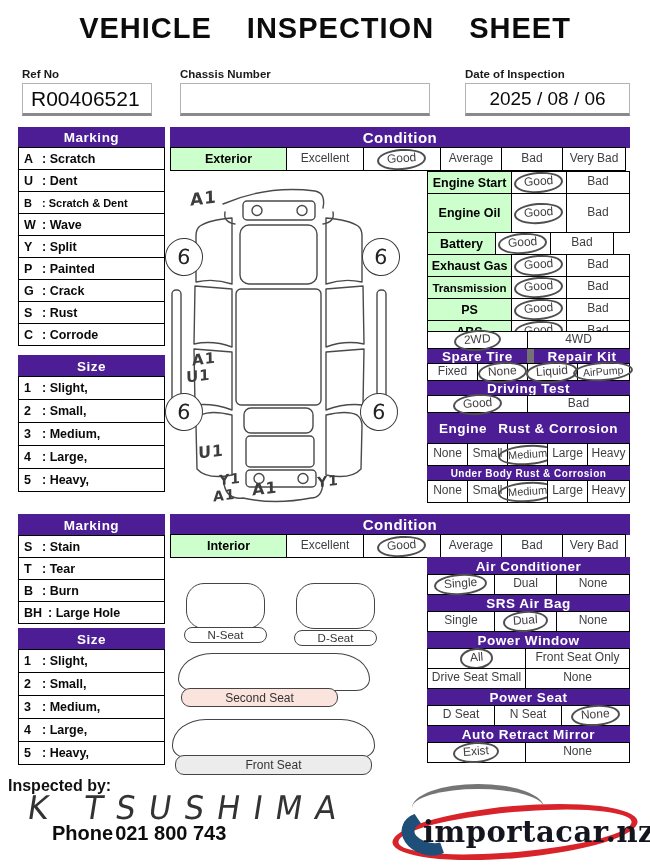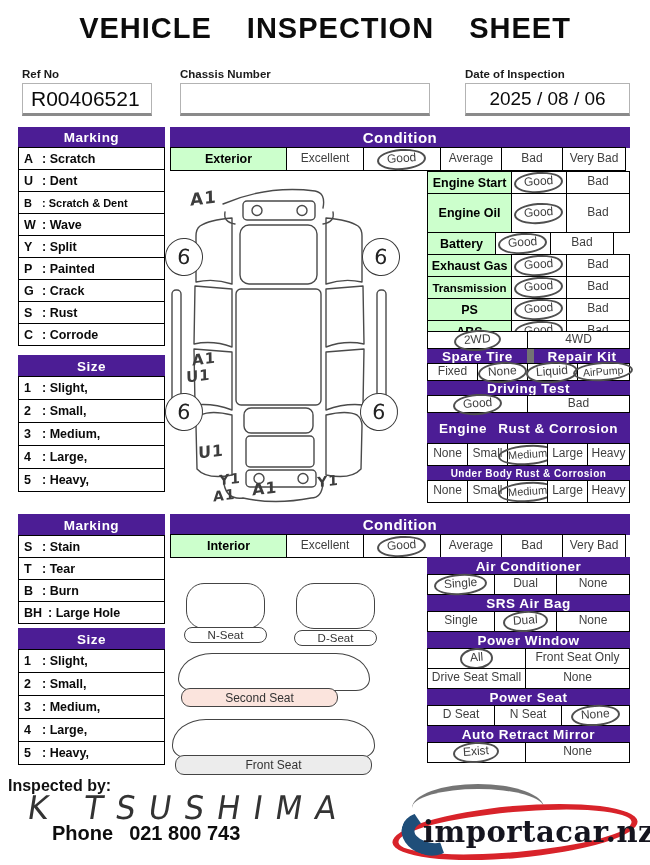--- a/index.html
+++ b/index.html
@@ -69,21 +69,21 @@
     border-radius:34px 34px 14px 14px / 26px 26px 12px 12px;
   }
 
   .inspected { position:absolute; left:8px; top:777px; font-size:16px; font-weight:bold; color:#111; }
   .sig-wrap { position:absolute; left:28px; top:789px; width:370px; height:31px; overflow:hidden; }
   .sig {
     font-family:"DejaVu Sans", sans-serif; font-size:31px; color:#333; letter-spacing:13px;
     transform:skewX(-9deg) scaleY(1.05); display:inline-block; white-space:nowrap;
   }
   .phone { position:absolute; left:52px; top:822px; font-size:20px; font-weight:600; color:#0d0d0d; }
-  .phone span + span { margin-left:16px; }
+  .phone span + span { margin-left:2px; }
 
   .logo { position:absolute; left:392px; top:786px; width:256px; height:79px; }
   .logo-roof {
     position:absolute; left:20px; top:-2px; width:132px; height:48px;
     border-top:5px solid #757575; border-radius:60% 60% 0 0;
   }
   .logo-ellipse {
     position:absolute; left:0; top:20px; width:246px; height:52px;
     border:6px solid #d8232a; border-radius:50%; transform:rotate(-5deg);
   }

